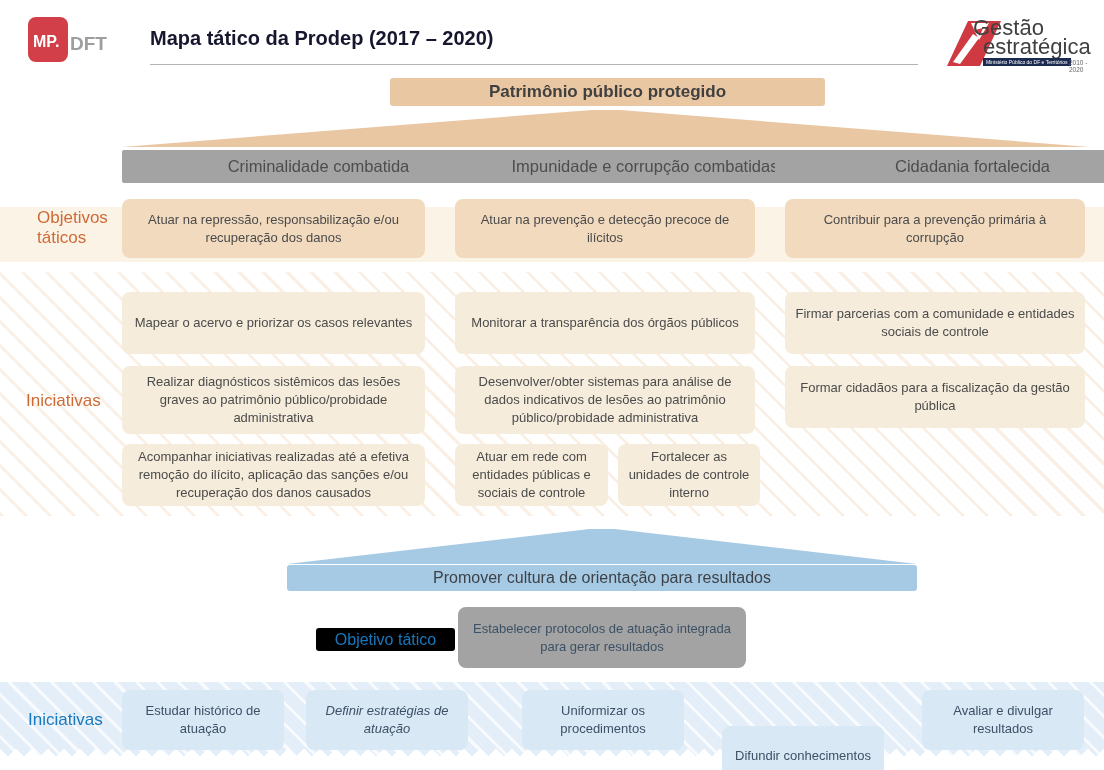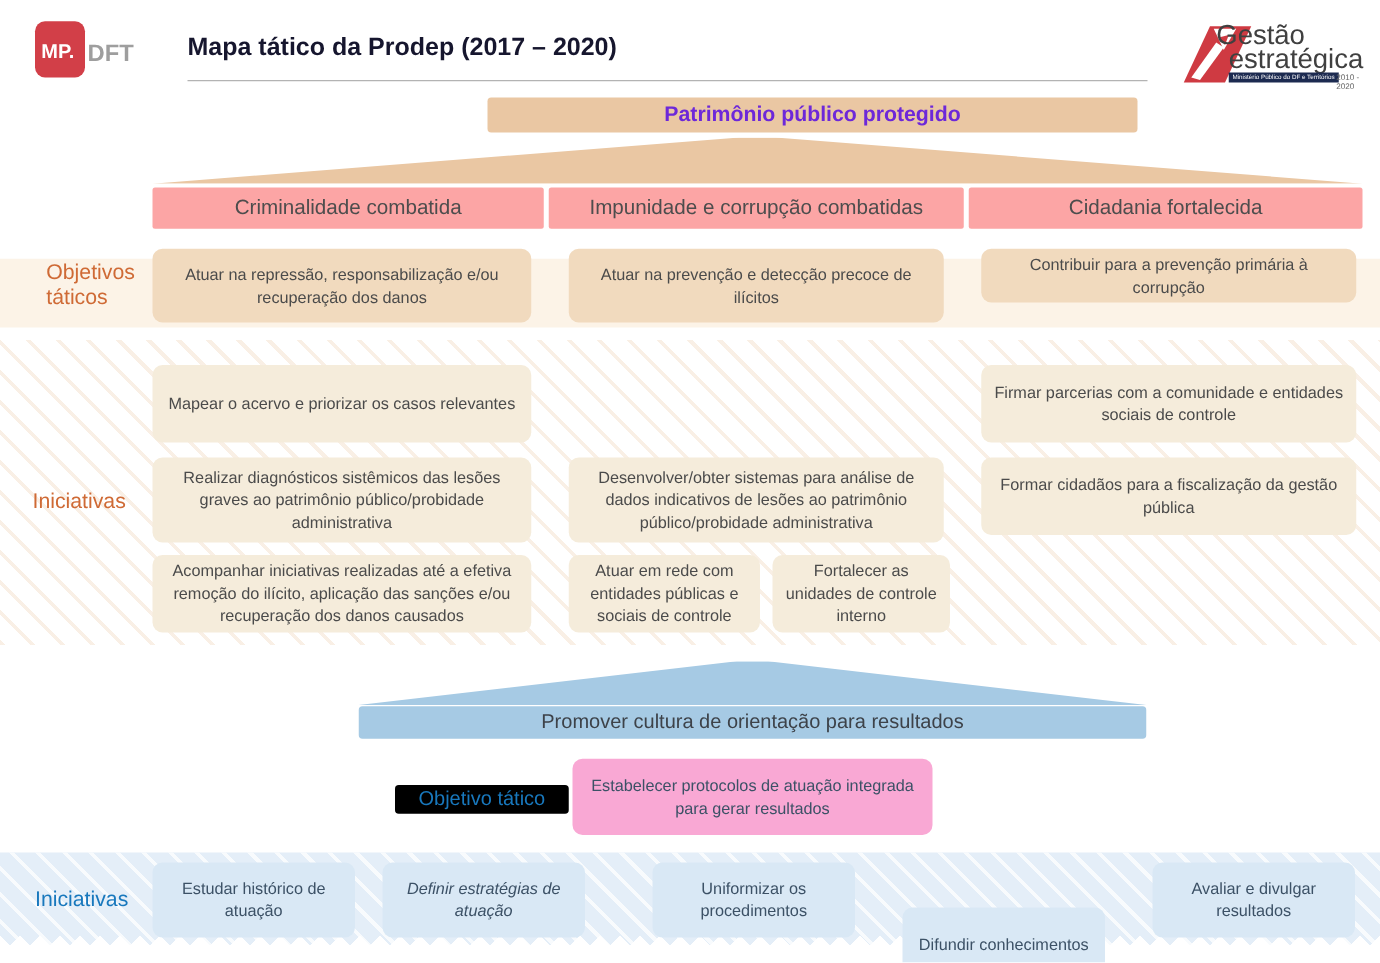--- a/index.html
+++ b/index.html
@@ -18,29 +18,29 @@
                      background:#b3b3b3; }
   .gestao { position:absolute; left:935px; top:18px; width:168px; height:52px; }
   .gestao-icon { position:absolute; left:0; top:0; }
   .gestao-l1 { position:absolute; left:38px; top:-3px; font-size:22px; color:#404040; }
   .gestao-l2 { position:absolute; left:48px; top:16px; font-size:22px; color:#404040;text-align:center; }
   .gestao-sub { position:absolute; left:48px; top:40px; background:#1c2a50; color:#ffffff;
                 font-size:5px; padding:1px 3px; white-space:nowrap; }
   .gestao-years { position:absolute; left:134px; top:41px; font-size:6.5px; color:#666666; }
 
   
-  .top-banner { position:absolute; left:390px; top:78px; width:520px; height:28px;
+  .top-banner { position:absolute; left:390px; top:78px; width:435px; height:28px;
                 background:#eac7a3; border-radius:3px; display:flex; align-items:center;
-                justify-content:center; font-size:17px; font-weight:bold; color:#6d28d9; }
+                justify-content:center; font-size:17px; font-weight:bold; color:#404040; }
   .trapezoid { position:absolute; left:122px; top:110px; width:968px; height:37px;
                background:#eac7a3;
                clip-path:polygon(0% 100%, 48.5% 0%, 51.5% 0%, 100% 100%); }
-  .colhead { position:absolute; top:150px; height:33px; background:#fca5a5; border-radius:2px;
+  .colhead { position:absolute; top:150px; height:33px; background:#a3a3a3; border-radius:2px;
              display:flex; align-items:center; justify-content:center; font-size:16.5px;
-             color:#4d4d4d; }
+             color:#4d4d4d;padding-left:40px; }
   .band-peach { position:absolute; left:0; top:207px; width:1104px; height:55px;
                 background:#fcf3e7; }
   .stripes-tan { position:absolute; left:0; top:272px; width:1104px; height:244px;
                  background-image:repeating-linear-gradient(45deg,
                    rgba(234,199,163,0.28) 0px, rgba(234,199,163,0.28) 3px,
                    transparent 3px, transparent 17px); }
   .lbl-orange { position:absolute; color:#cf6a35; font-size:17px; line-height:1.15; }
   .box { position:absolute; display:flex; align-items:center; justify-content:center;
          text-align:center; border-radius:8px; font-size:13px; line-height:1.38;
          color:#4b4b4b; padding:4px 9px; box-sizing:border-box; }
@@ -50,21 +50,21 @@
   
   .blue-triangle { position:absolute; left:287px; top:529px; width:630px; height:35px;
                    background:#a6cae4;
                    clip-path:polygon(0% 100%, 48% 0%, 52% 0%, 100% 100%); }
   .blue-banner { position:absolute; left:287px; top:565px; width:630px; height:26px;
                  background:#a6cae4; border-radius:3px; display:flex; align-items:center;
                  justify-content:center; font-size:16px; color:#3d4249; }
   .obj-tatico-band { position:absolute; left:316px; top:628px; width:139px; height:23px;
                      background:#000000; border-radius:3px; display:flex; align-items:center;
                      justify-content:center; font-size:16px; color:#1878bd; }
-  .blue-box { background:#f9a8d4; color:#3c5166; }
+  .blue-box { background:#a3a3a3; color:#3c5166; }
   .blue-box-light { background:#d9e8f5; color:#3c5166; }
   .blue-band { position:absolute; left:0; top:682px; width:1104px; height:78px;
                background-color:#e4eef8;
                background-image:
                  linear-gradient(-45deg, #ffffff 8px, transparent 8px),
                  linear-gradient(45deg, #ffffff 8px, transparent 8px),
                  repeating-linear-gradient(45deg, rgba(255,255,255,0.75) 0px,
                    rgba(255,255,255,0.75) 3px, transparent 3px, transparent 15px);
                background-repeat:repeat-x, repeat-x, repeat;
                background-position:left bottom, left bottom, 0 0;
@@ -101,29 +101,30 @@
 
   <div class="colhead" style="left:122px; width:313px;">Criminalidade combatida</div>
   <div class="colhead" style="left:439px; width:332px;">Impunidade e corrupção combatidas</div>
   <div class="colhead" style="left:775px; width:315px;">Cidadania fortalecida</div>
 
   <div class="band-peach"></div>
   <div class="lbl-orange" style="left:37px; top:208px; width:92px;">Objetivos táticos</div>
 
   <div class="box tan-box" style="left:122px; top:199px; width:303px; height:59px;text-align:center;">Atuar na repressão, responsabilização e/ou recuperação dos danos</div>
   <div class="box tan-box" style="left:455px; top:199px; width:300px; height:59px;">Atuar na prevenção e detecção precoce de ilícitos</div>
-  <div class="box tan-box" style="left:785px; top:199px; width:300px; height:43px;">Contribuir para a prevenção primária à corrupção</div>
+  <div class="box tan-box" style="left:785px; top:199px; width:300px; height:59px;">Contribuir para a prevenção primária à corrupção</div>
 
   <div class="stripes-tan"></div>
   <div class="lbl-orange" style="left:26px; top:391px;">Iniciativas</div>
 
   <div class="box tan-box-light" style="left:122px; top:292px; width:303px; height:62px;">Mapear o acervo e priorizar os casos relevantes</div>
   <div class="box tan-box-light" style="left:122px; top:366px; width:303px; height:68px;">Realizar diagnósticos sistêmicos das lesões graves ao patrimônio público/probidade administrativa</div>
   <div class="box tan-box-light" style="left:122px; top:444px; width:303px; height:62px;">Acompanhar iniciativas realizadas até a efetiva remoção do ilícito, aplicação das sanções e/ou recuperação dos danos causados</div>
 
+  <div class="box tan-box-light" style="left:455px; top:292px; width:300px; height:62px;">Monitorar a transparência dos órgãos públicos</div>
   <div class="box tan-box-light" style="left:455px; top:366px; width:300px; height:68px;">Desenvolver/obter sistemas para análise de dados indicativos de lesões ao patrimônio público/probidade administrativa</div>
   <div class="box tan-box-light" style="left:455px; top:444px; width:153px; height:62px;">Atuar em rede com entidades públicas e sociais de controle</div>
   <div class="box tan-box-light" style="left:618px; top:444px; width:142px; height:62px;">Fortalecer as unidades de controle interno</div>
 
   <div class="box tan-box-light" style="left:785px; top:292px; width:300px; height:62px;">Firmar parcerias com a comunidade e entidades sociais de controle</div>
   <div class="box tan-box-light" style="left:785px; top:366px; width:300px; height:62px;">Formar cidadãos para a fiscalização da gestão pública</div>
 
   <div class="blue-triangle"></div>
   <div class="blue-banner">Promover cultura de orientação para resultados</div>
 

